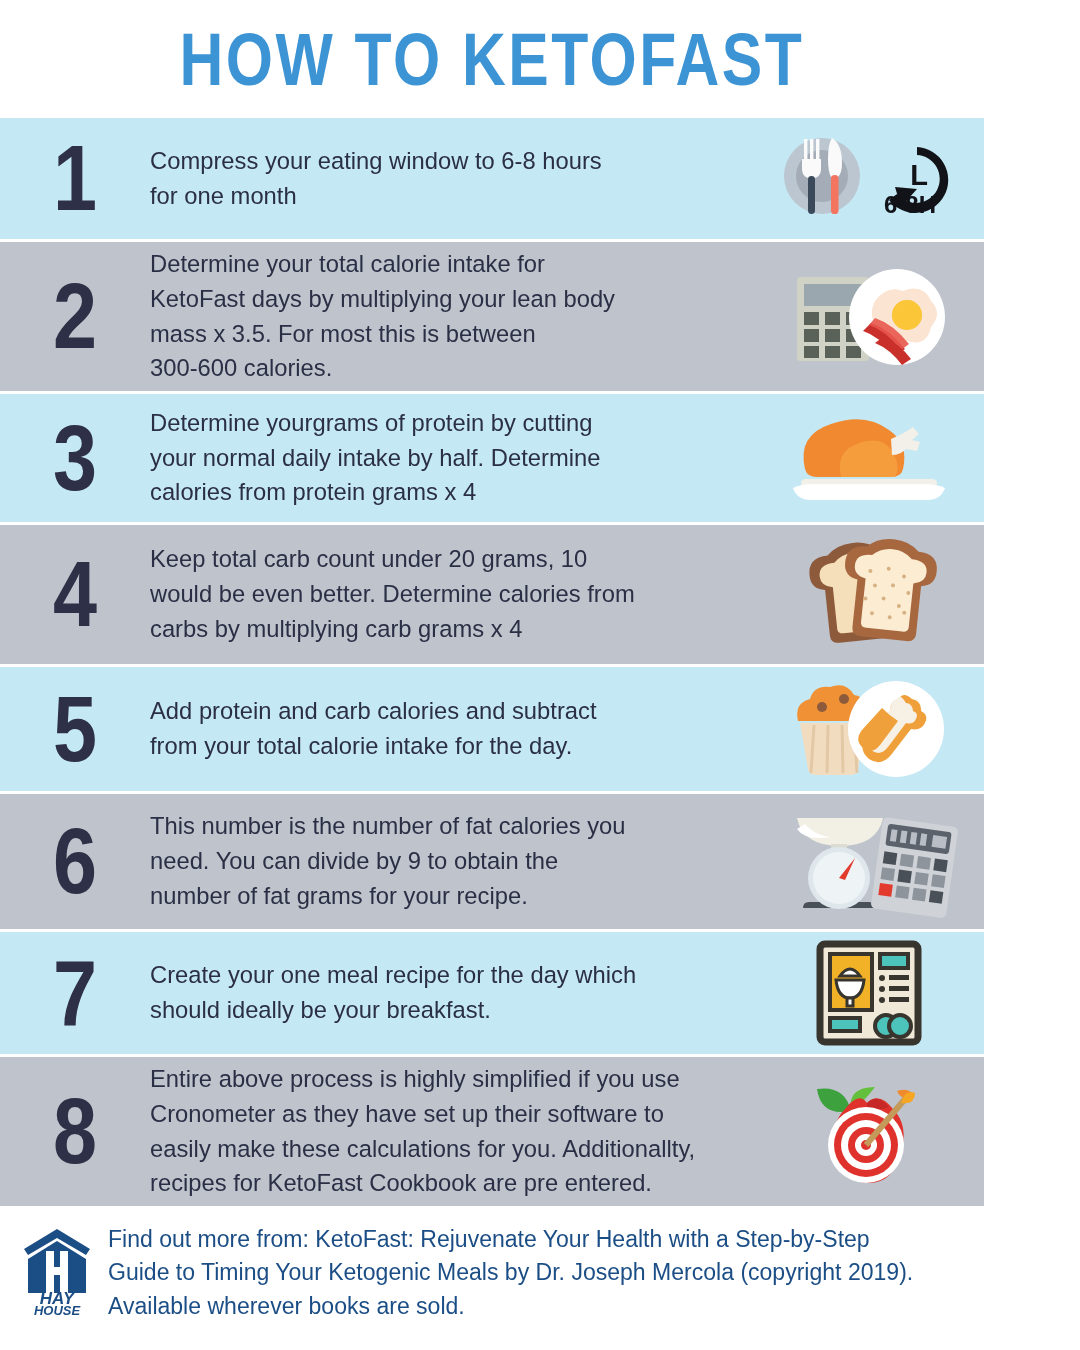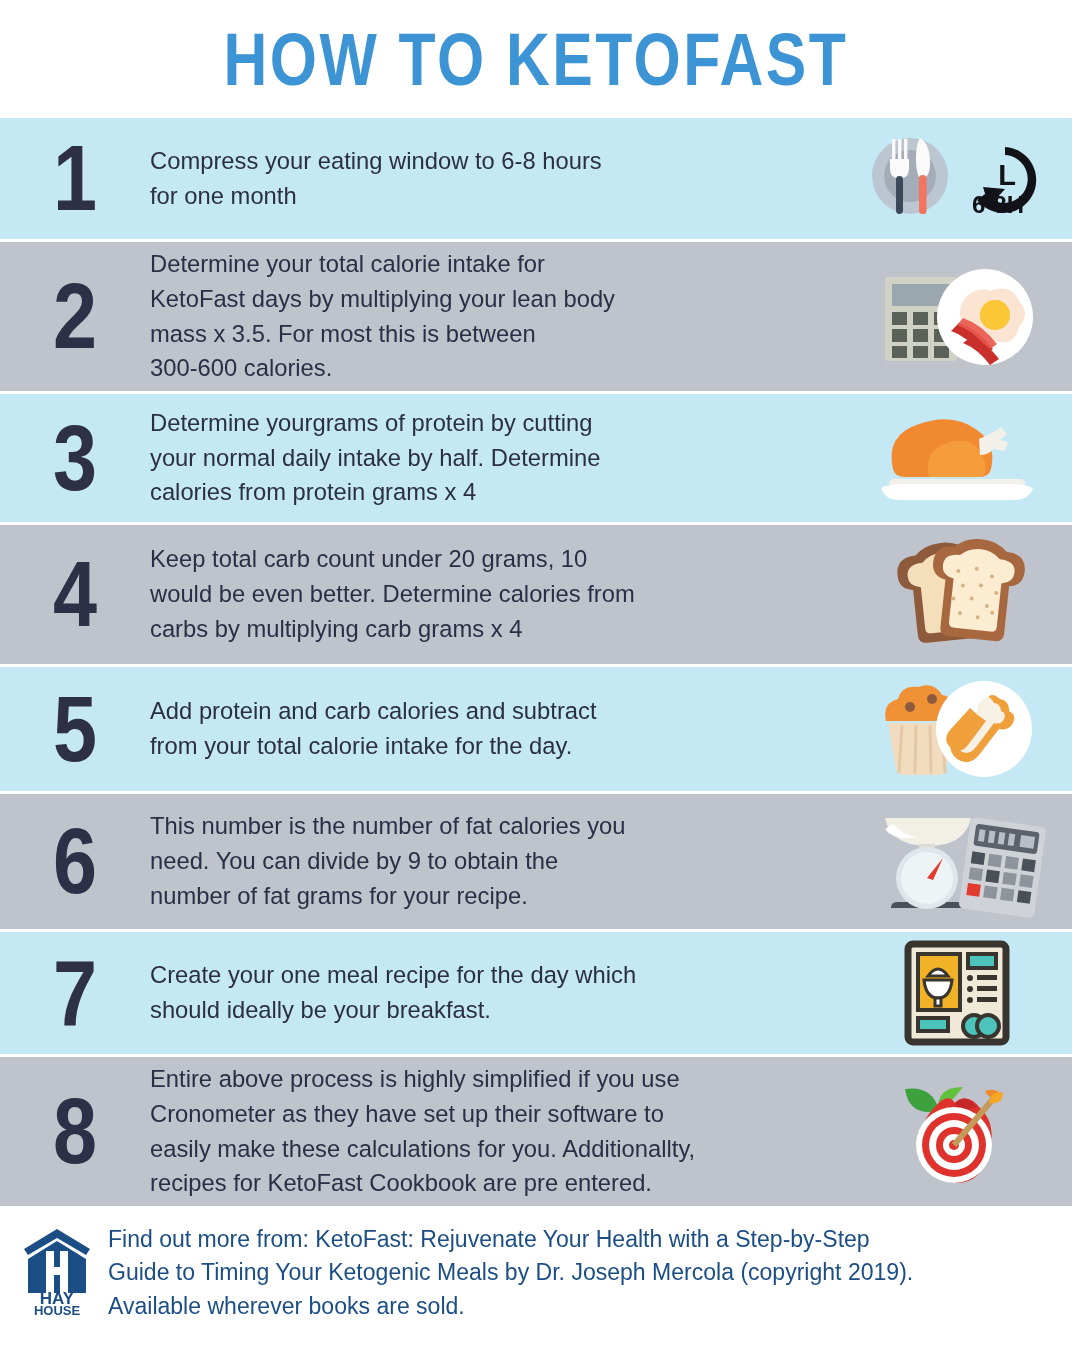--- a/index.html
+++ b/index.html
@@ -2,21 +2,21 @@
 <html><head>
 <meta charset="utf-8">
 <style>
   html,body{margin:0;padding:0;}
   body{
     width:1080px;height:1350px;
     background:#ffffff;
     font-family:"Liberation Sans",sans-serif;
     overflow:hidden;
   }
-  .page{position:relative;width:1072px;height:1350px;background:#fff;}
+  .page{position:relative;width:984px;height:1350px;background:#fff;}
 
   
   .header{height:118px;display:flex;align-items:center;justify-content:center;background:#fff;}
   .title{
     font-family:"Liberation Sans Narrow","Liberation Sans",sans-serif;
     font-weight:700;
     font-size:74px;
     letter-spacing:3px;
     color:#3d94d4;
     transform:scaleX(.82);
@@ -61,21 +61,21 @@
     height:100%;
     display:flex;align-items:center;justify-content:center;
     position:relative;
   }
 
   
   .footer{
     height:128px;display:flex;align-items:center;
     padding-left:20px;background:#fff;box-sizing:border-box;
   }
-  .logo{width:74px;flex:0 0 74px;margin-right:14px;}
+  .logo{width:74px;flex:0 0 74px;margin-right:14px;font-style:italic;}
   .foot-txt{
     color:#1c4e86;
     font-size:23.5px;
     line-height:1.42;
     font-family:"Liberation Sans Narrow","Liberation Sans",sans-serif;
     transform:scaleX(.98);transform-origin:left center;
   }
   .foot-txt div{white-space:nowrap;}
 </style>
 </head>

